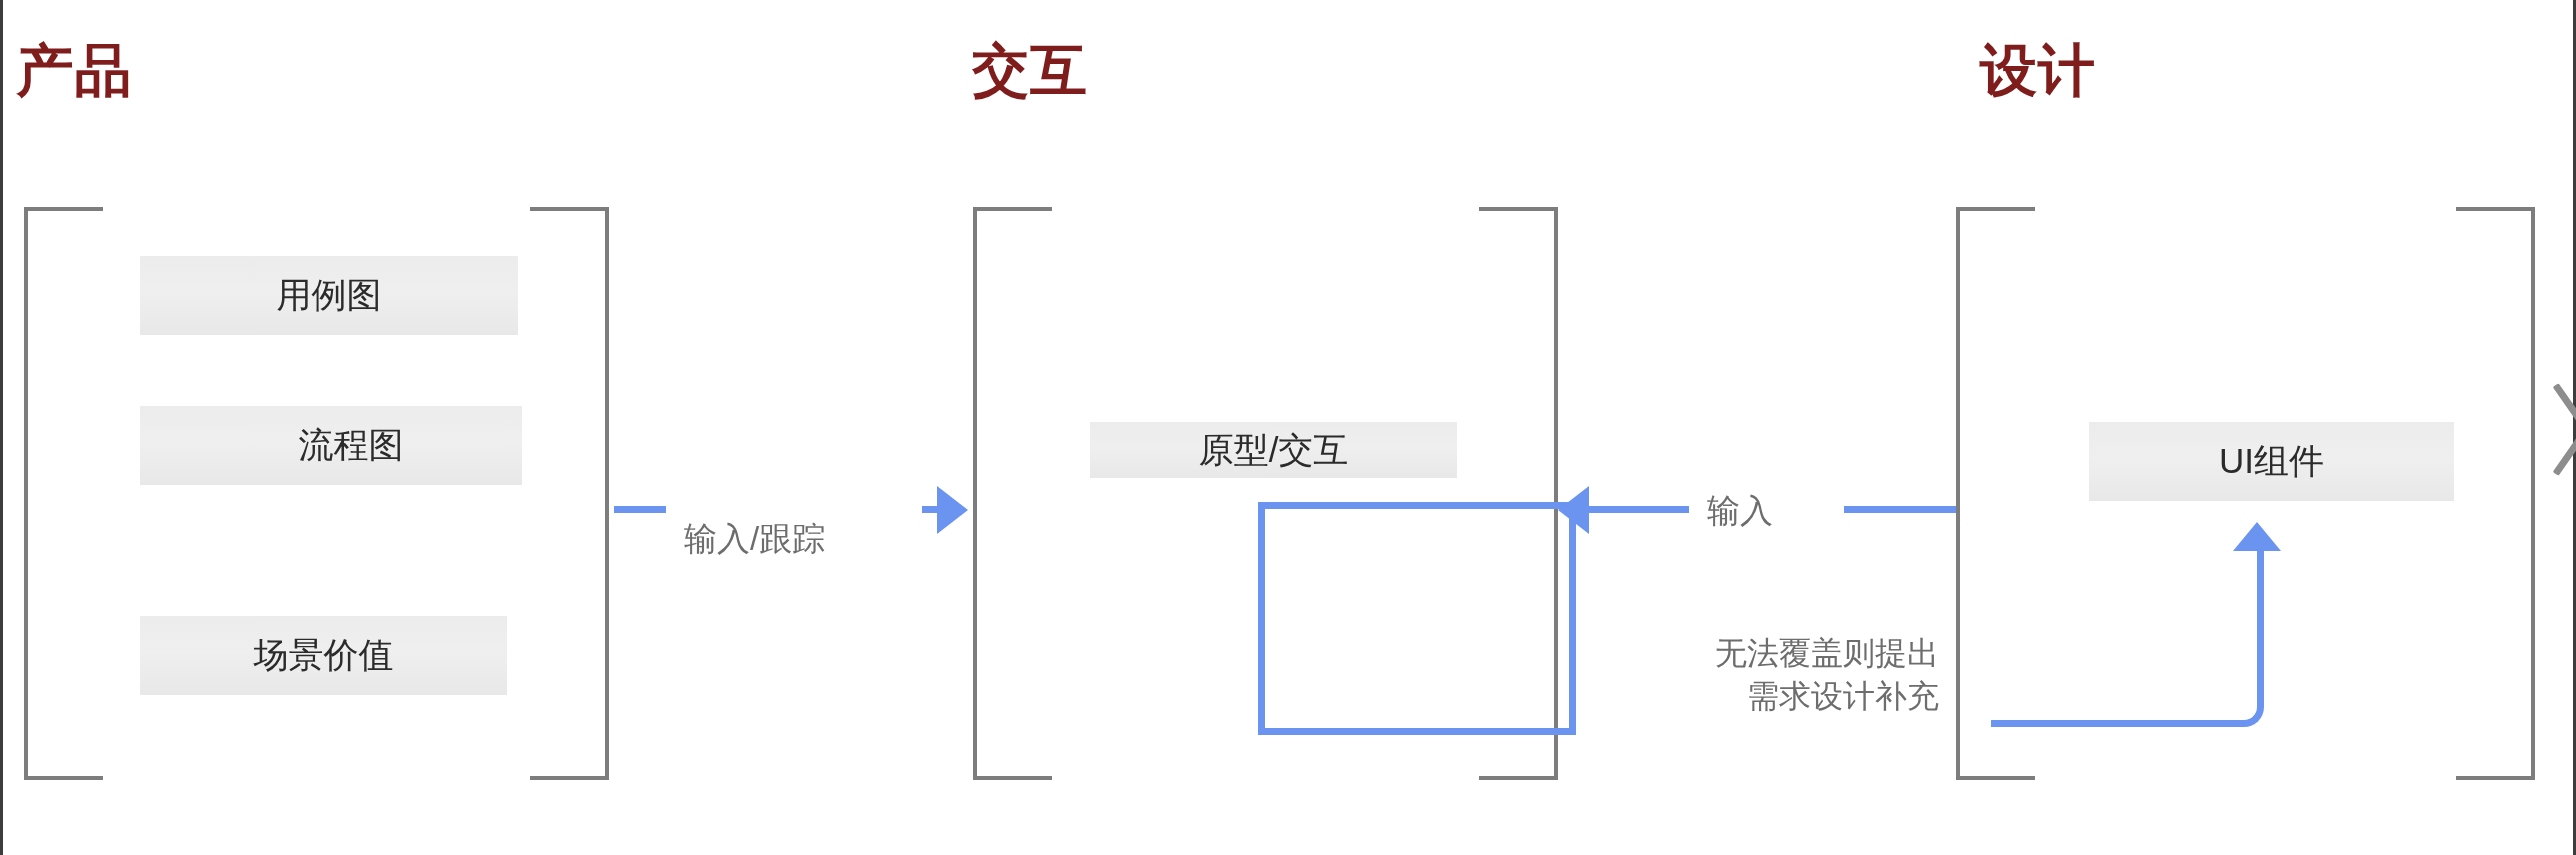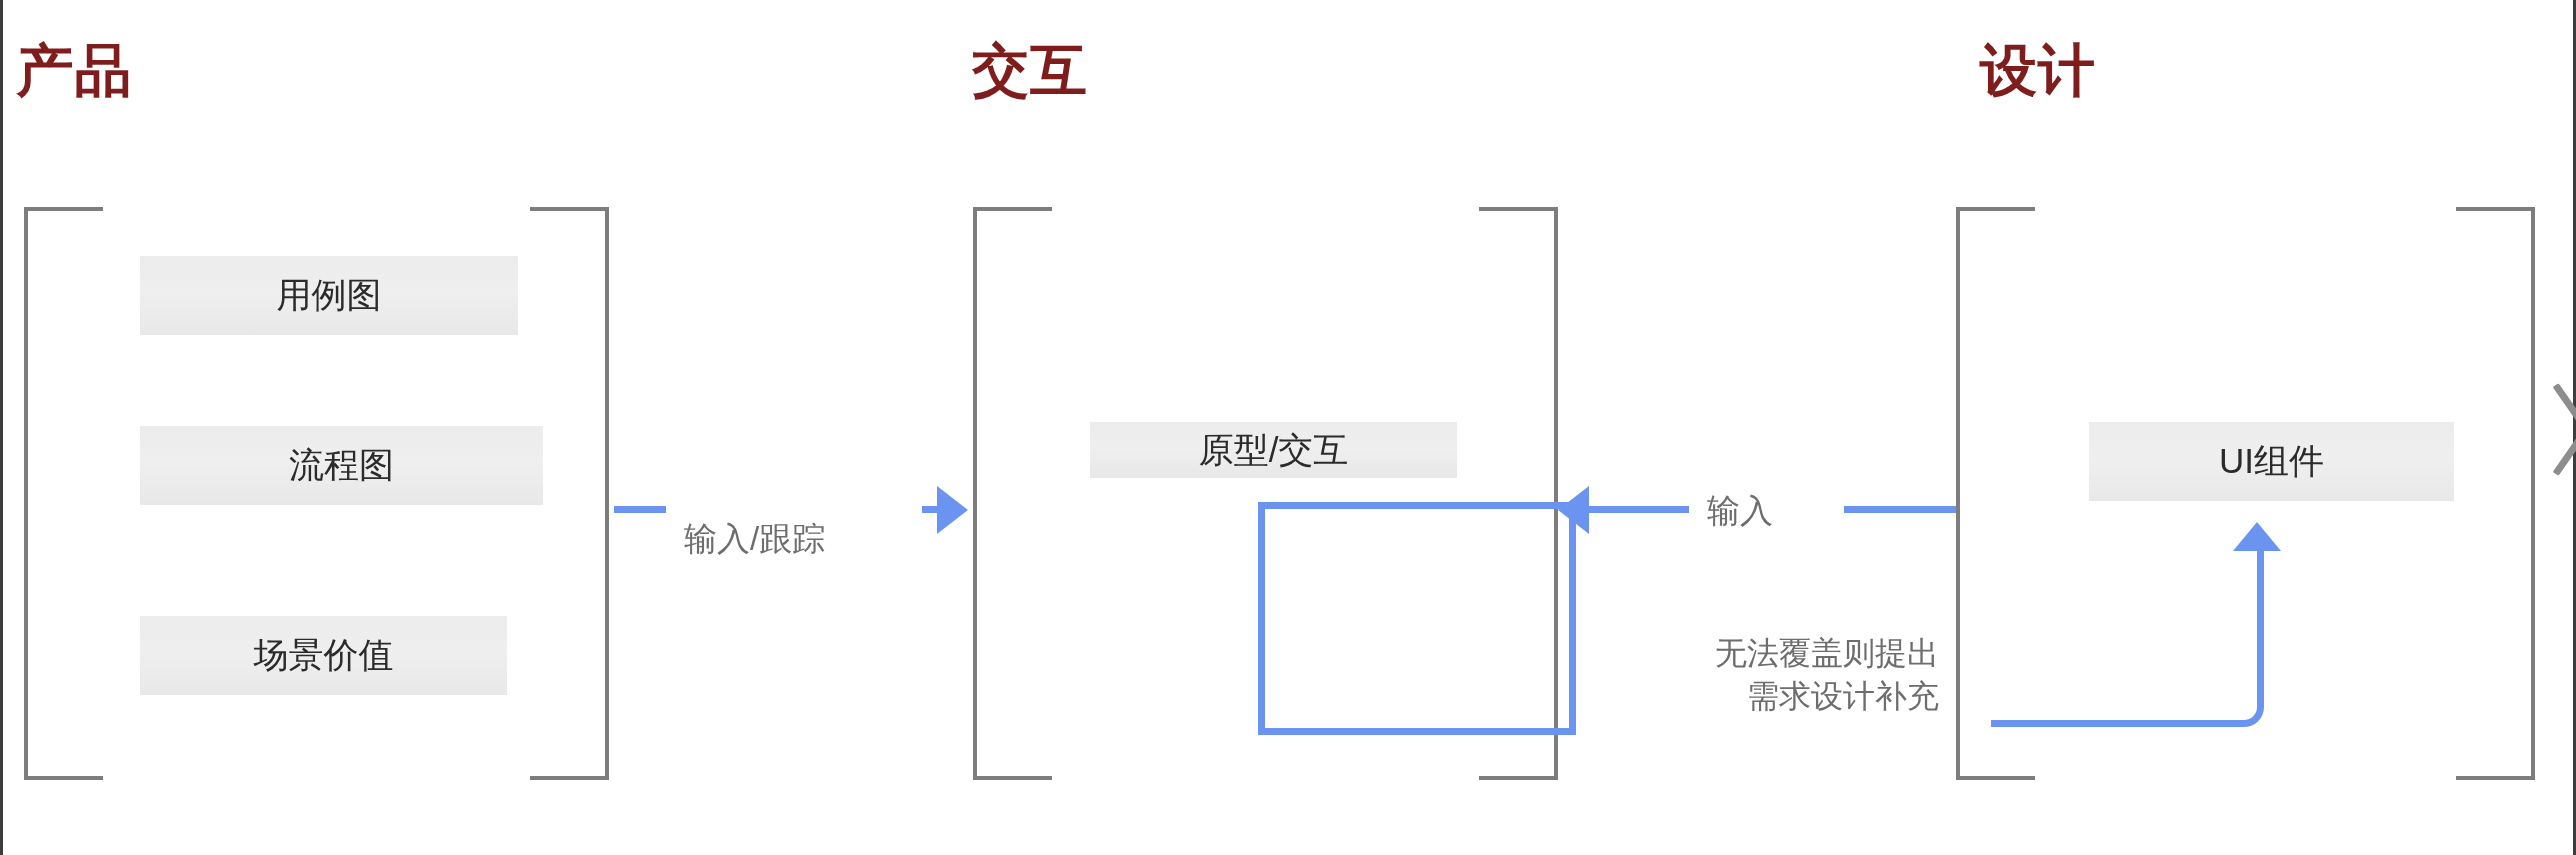--- a/index.html
+++ b/index.html
@@ -98,21 +98,21 @@
       <div class="vert l"></div>
       <div class="vert r"></div>
       <div class="cap tl"></div>
       <div class="cap bl"></div>
       <div class="cap tr"></div>
       <div class="cap br"></div>
     </div>
   </div>
 
   <div class="node" style="left:140px;top:256px;width:378px;height:79px;">用例图</div>
-  <div class="node" style="left:140px;top:426px;width:403px;height:79px;">流程图</div>
+  <div class="node" style="left:140px;top:406px;width:342px;height:79px;padding-left:40px;">流程图</div>
   <div class="node" style="left:140px;top:616px;width:367px;height:79px;">场景价值</div>
 
   <div class="chev" style="left:-13px;top:385px;width:41px;height:79px;">
     
     
   </div>
 
   <div class="blue-seg blue-h" style="left:614px;top:506px;width:52px;"></div>
   <div class="conn-label" style="left:684px;top:489px;margin-top:28px;">输入/跟踪</div>
   <div class="blue-seg blue-h" style="left:922px;top:506px;width:16.6px;"></div>

